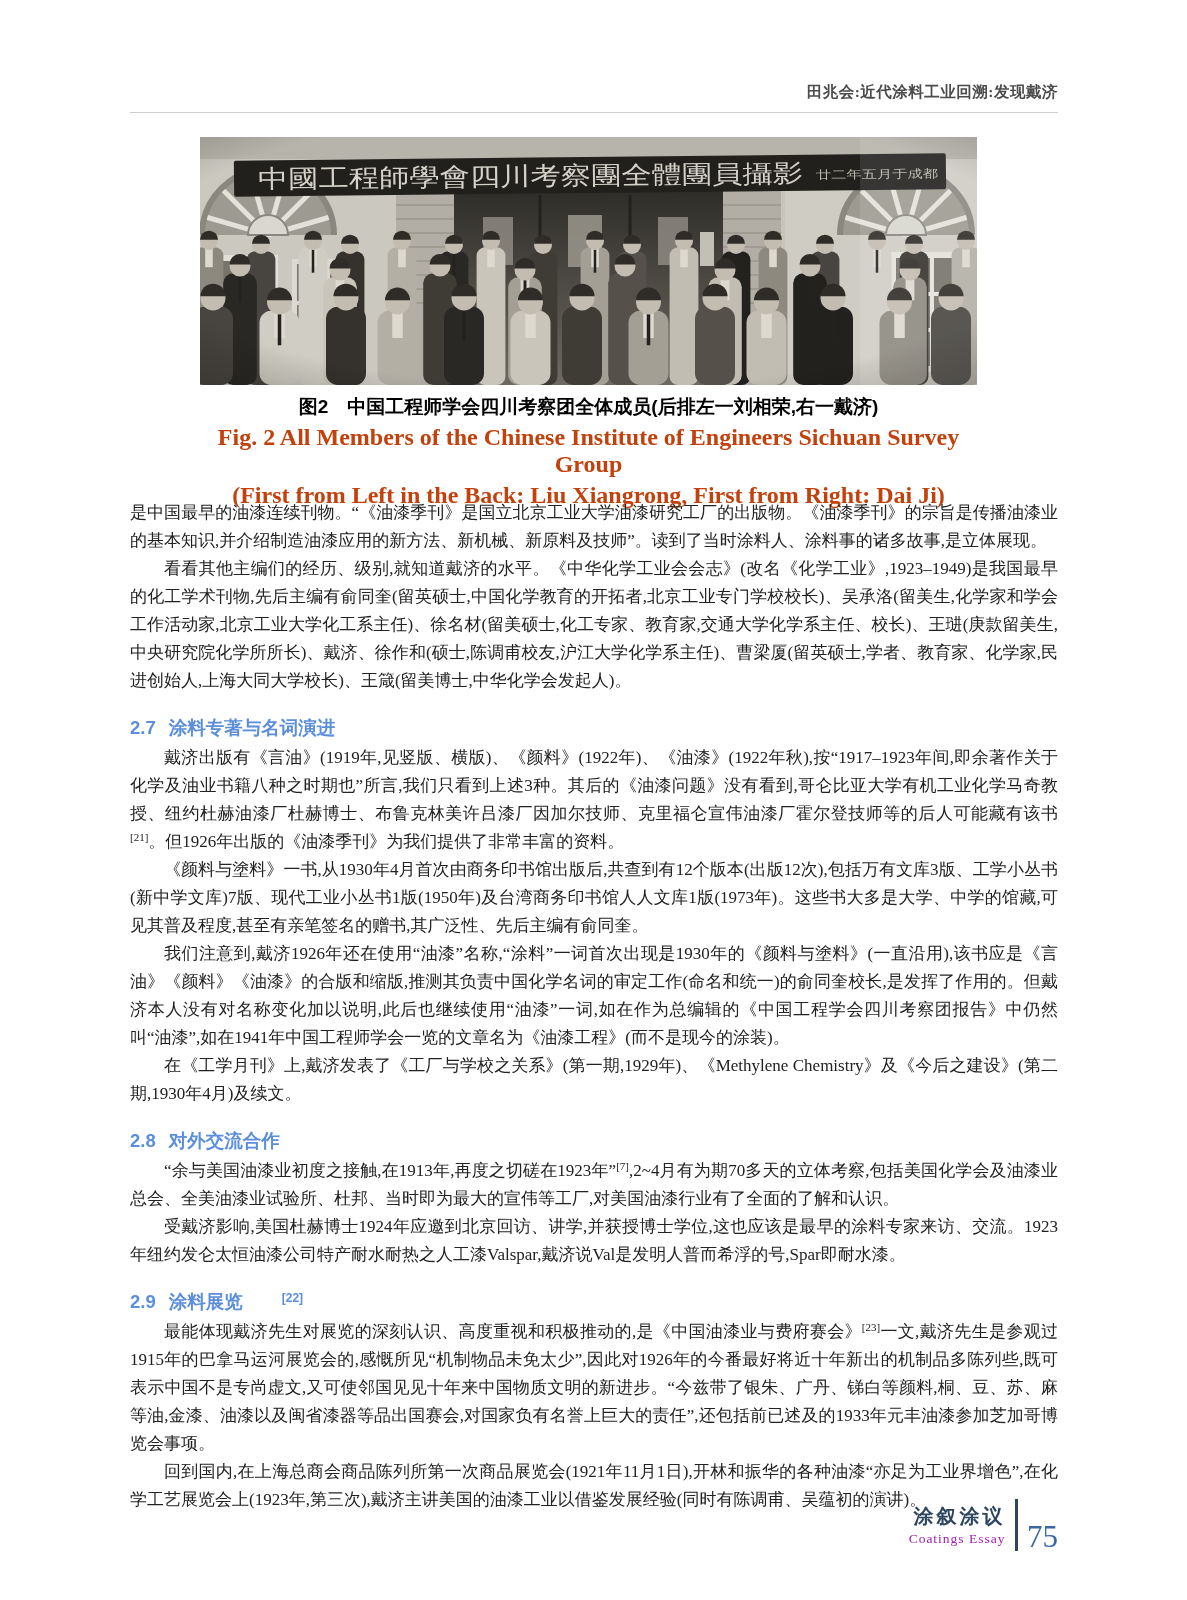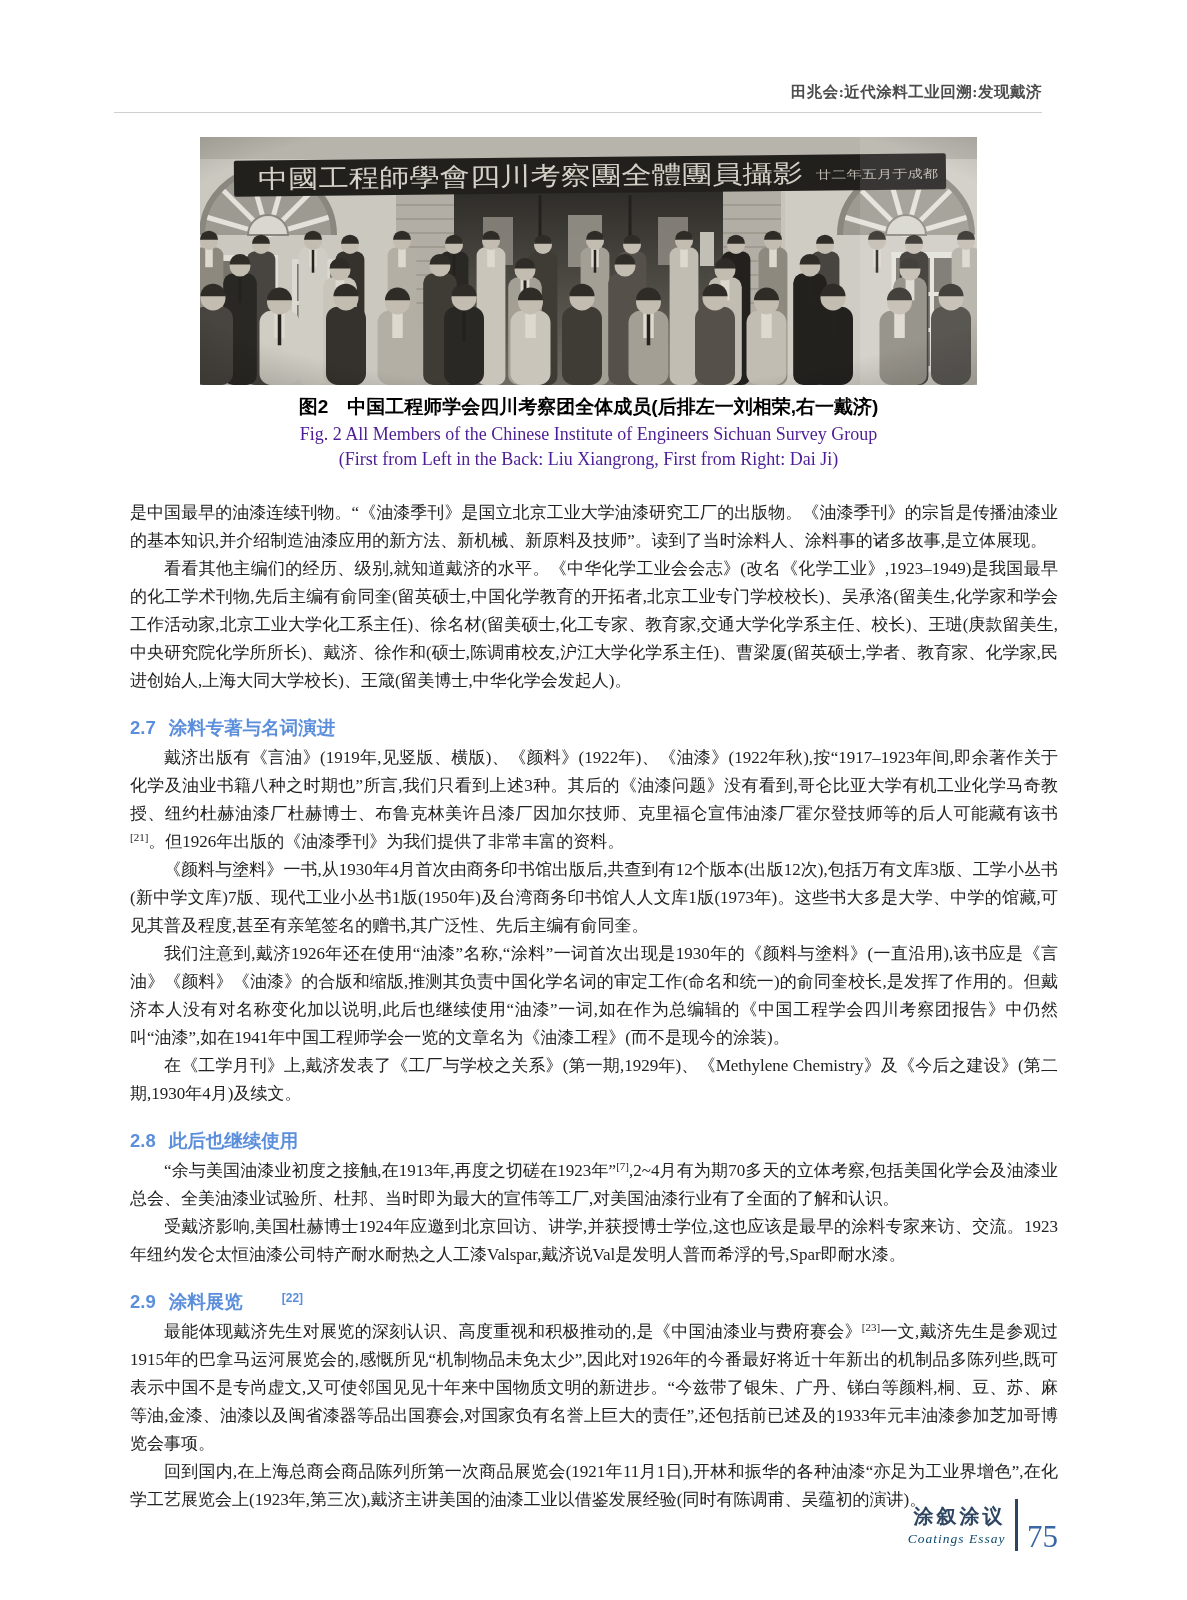--- a/index.html
+++ b/index.html
@@ -1,47 +1,47 @@
 <!DOCTYPE html>
 <html><head>
 <meta charset="utf-8">
 <style>
   html,body{margin:0;padding:0;background:#9a9a9a;}
   .page{position:relative;width:1187px;height:1600px;margin:0 auto;background:#ffffff;
         font-family:"Liberation Serif",serif;overflow:hidden;}
 
-  .running-header{position:absolute;left:114px;top:82px;width:928px;text-align:right;
+  .running-header{position:absolute;left:130px;top:82px;width:928px;text-align:right;
 romanize        font-family:"Liberation Sans",sans-serif;font-size:15.5px;font-weight:600;
         color:#4c4c4c;padding-bottom:9px;border-bottom:1.5px solid #cfcfcf;letter-spacing:.5px;}
 
   figure.fig{position:absolute;left:200px;top:137px;width:777px;margin:0;}
   .photo{width:777px;height:248px;background:#c7c4bc;}
   .photo svg{display:block;}
   figcaption{width:777px;text-align:center;}
   .cap-cn{margin-top:9px;font-family:"Liberation Sans",sans-serif;font-weight:700;
           font-size:19px;color:#000;}
-  .cap-en{font-family:"Liberation Serif",serif;font-weight:400;font-size:18px;
-          color:#4c1d95;margin-top:4px;}
+  .cap-en{font-family:"Liberation Serif",serif;font-weight:700;font-size:24px;
+          color:#c2410c;margin-top:4px;}
 
   .article{position:absolute;left:130px;top:499px;width:928px;font-size:17px;
            line-height:28px;color:#222;text-align:justify;}
   .article p{margin:0;}
   .article p.ind{text-indent:2em;}
   .h2{font-family:"Liberation Sans",sans-serif;font-weight:700;font-size:18.5px;
       color:#5b8edb;margin:20px 0 3px;line-height:26px;text-align:left;}
   .h-num{margin-right:13px;}
   sup.ref{font-size:11px;line-height:0;vertical-align:6px;}
   .h2 sup{font-size:12px;line-height:0;vertical-align:6px;padding-left:39px;}
 
   .footer{position:absolute;top:1492px;right:129px;display:flex;align-items:center;}
   .jblock{text-align:right;margin-right:9px;}
   .jcn{font-family:"Liberation Sans",sans-serif;font-weight:700;font-size:20px;
        color:#2d4560;letter-spacing:3px;}
-  .jen{font-family:"Liberation Serif",serif;font-size:13.5px;color:#0c4a6e;
-       letter-spacing:1px;margin-top:1px;font-style:italic;}
+  .jen{font-family:"Liberation Serif",serif;font-size:13.5px;color:#a21caf;
+       letter-spacing:1px;margin-top:1px;}
   .fbar{width:3.5px;height:52px;background:#2d4560;margin-right:9px;}
   .pnum{font-family:"Liberation Serif",serif;font-size:31px;color:#3a68a6;
         align-self:flex-end;margin-bottom:3px;margin-top:27px;}
 </style>
 </head>
 <body>
 
 <div class="page">
 
   <div class="running-header">
@@ -296,21 +296,21 @@
   </figure>
 
   <div class="article">
       <p>是中国最早的油漆连续刊物。“《油漆季刊》是国立北京工业大学油漆研究工厂的出版物。《油漆季刊》的宗旨是传播油漆业的基本知识,并介绍制造油漆应用的新方法、新机械、新原料及技师”。读到了当时涂料人、涂料事的诸多故事,是立体展现。</p>
       <p class="ind">看看其他主编们的经历、级别,就知道戴济的水平。《中华化学工业会会志》(改名《化学工业》,1923–1949)是我国最早的化工学术刊物,先后主编有俞同奎(留英硕士,中国化学教育的开拓者,北京工业专门学校校长)、吴承洛(留美生,化学家和学会工作活动家,北京工业大学化工系主任)、徐名材(留美硕士,化工专家、教育家,交通大学化学系主任、校长)、王琎(庚款留美生,中央研究院化学所所长)、戴济、徐作和(硕士,陈调甫校友,沪江大学化学系主任)、曹梁厦(留英硕士,学者、教育家、化学家,民进创始人,上海大同大学校长)、王箴(留美博士,中华化学会发起人)。</p>
       <div class="h2"><span class="h-num">2.7</span><span>涂料专著与名词演进</span></div>
       <p class="ind">戴济出版有《言油》(1919年,见竖版、横版)、《颜料》(1922年)、《油漆》(1922年秋),按“1917–1923年间,即余著作关于化学及油业书籍八种之时期也”所言,我们只看到上述3种。其后的《油漆问题》没有看到,哥仑比亚大学有机工业化学马奇教授、纽约杜赫油漆厂杜赫博士、布鲁克林美许吕漆厂因加尔技师、克里福仑宣伟油漆厂霍尔登技师等的后人可能藏有该书<sup class="ref">[21]</sup>。但1926年出版的《油漆季刊》为我们提供了非常丰富的资料。</p>
       <p class="ind">《颜料与塗料》一书,从1930年4月首次由商务印书馆出版后,共查到有12个版本(出版12次),包括万有文库3版、工学小丛书(新中学文库)7版、现代工业小丛书1版(1950年)及台湾商务印书馆人人文库1版(1973年)。这些书大多是大学、中学的馆藏,可见其普及程度,甚至有亲笔签名的赠书,其广泛性、先后主编有俞同奎。</p>
       <p class="ind">我们注意到,戴济1926年还在使用“油漆”名称,“涂料”一词首次出现是1930年的《颜料与塗料》(一直沿用),该书应是《言油》《颜料》《油漆》的合版和缩版,推测其负责中国化学名词的审定工作(命名和统一)的俞同奎校长,是发挥了作用的。但戴济本人没有对名称变化加以说明,此后也继续使用“油漆”一词,如在作为总编辑的《中国工程学会四川考察团报告》中仍然叫“油漆”,如在1941年中国工程师学会一览的文章名为《油漆工程》(而不是现今的涂装)。</p>
       <p class="ind">在《工学月刊》上,戴济发表了《工厂与学校之关系》(第一期,1929年)、《Methylene Chemistry》及《今后之建设》(第二期,1930年4月)及续文。</p>
-      <div class="h2"><span class="h-num">2.8</span><span>此后也继续使用</span></div>
+      <div class="h2"><span class="h-num">2.8</span><span>对外交流合作</span></div>
       <p class="ind">“余与美国油漆业初度之接触,在1913年,再度之切磋在1923年”<sup class="ref">[7]</sup>,2~4月有为期70多天的立体考察,包括美国化学会及油漆业总会、全美油漆业试验所、杜邦、当时即为最大的宣伟等工厂,对美国油漆行业有了全面的了解和认识。</p>
       <p class="ind">受戴济影响,美国杜赫博士1924年应邀到北京回访、讲学,并获授博士学位,这也应该是最早的涂料专家来访、交流。1923年纽约发仑太恒油漆公司特产耐水耐热之人工漆Valspar,戴济说Val是发明人普而希浮的号,Spar即耐水漆。</p>
       <div class="h2"><span class="h-num">2.9</span><span>涂料展览</span><sup>[22]</sup></div>
       <p class="ind">最能体现戴济先生对展览的深刻认识、高度重视和积极推动的,是《中国油漆业与费府赛会》<sup class="ref">[23]</sup>一文,戴济先生是参观过1915年的巴拿马运河展览会的,感慨所见“机制物品未免太少”,因此对1926年的今番最好将近十年新出的机制品多陈列些,既可表示中国不是专尚虚文,又可使邻国见见十年来中国物质文明的新进步。“今兹带了银朱、广丹、锑白等颜料,桐、豆、苏、麻等油,金漆、油漆以及闽省漆器等品出国赛会,对国家负有名誉上巨大的责任”,还包括前已述及的1933年元丰油漆参加芝加哥博览会事项。</p>
       <p class="ind">回到国内,在上海总商会商品陈列所第一次商品展览会(1921年11月1日),开林和振华的各种油漆“亦足为工业界增色”,在化学工艺展览会上(1923年,第三次),戴济主讲美国的油漆工业以借鉴发展经验(同时有陈调甫、吴蕴初的演讲)。</p>
     </div>
 
   <div class="footer">
     <div class="jblock">
       <div class="jcn">涂叙涂议</div>

